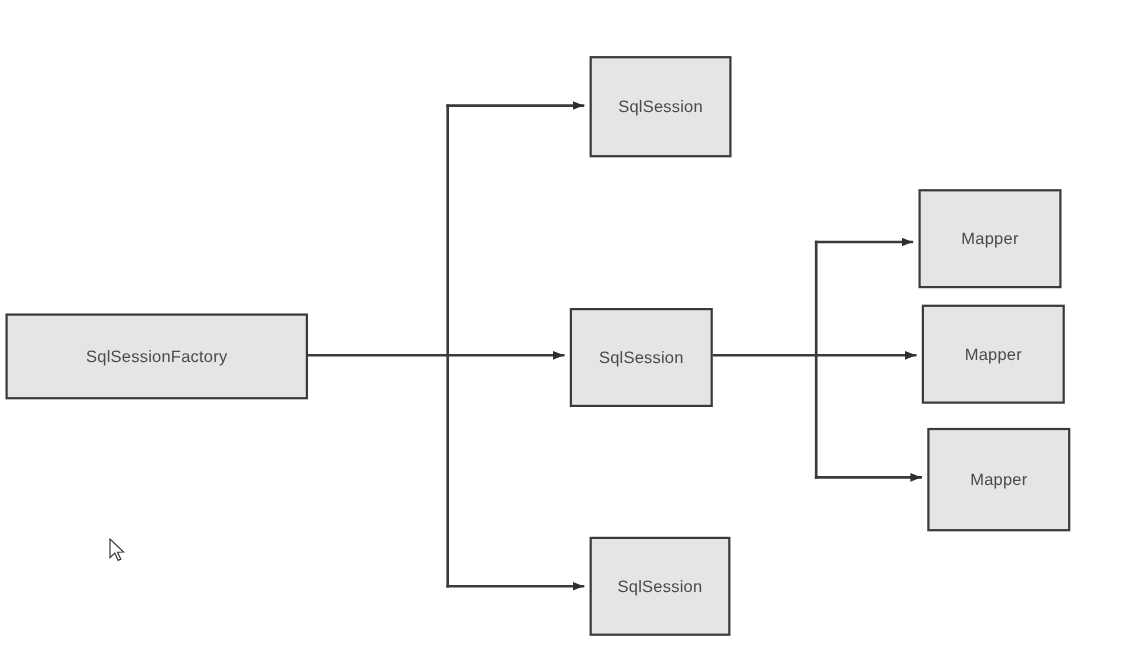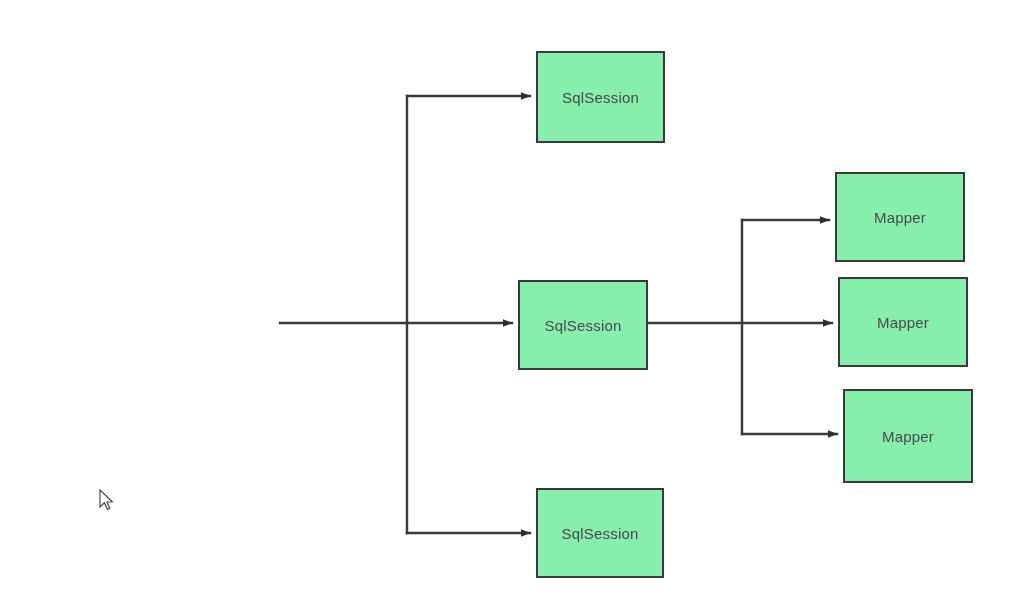--- a/index.html
+++ b/index.html
@@ -22,21 +22,21 @@
   #edges {
     position: absolute;
     left: 0;
     top: 0;
     width: 1028px;
     height: 595px;
   }
   .node {
     position: absolute;
     box-sizing: border-box;
-    background: #86efac;
+    background: #e5e5e5;
     border: 2px solid #3a3a3a;
     display: flex;
     align-items: center;
     justify-content: center;
     color: #4a4a4a;
     font-size: 15px;
     font-family: "Liberation Sans", sans-serif;
     letter-spacing: 0.2px;
     white-space: nowrap;
   }
@@ -80,20 +80,23 @@
       <path d="M742,220 L742,434"></path>
 
       <path d="M742,220 L829,220" marker-end="url(#arrow)"></path>
 
       <path d="M742,323 L832,323" marker-end="url(#arrow)"></path>
 
       <path d="M742,434 L837,434" marker-end="url(#arrow)"></path>
     </g>
   </svg>
 
+  <div class="node" style="left:5px; top:285px; width:275px; height:78px;">
+    <span class="node-label">SqlSessionFactory</span>
+  </div>
 
   <div class="node" style="left:536px; top:51px; width:129px; height:92px;">
     <span class="node-label">SqlSession</span>
   </div>
 
   <div class="node" style="left:518px; top:280px; width:130px; height:90px;">
     <span class="node-label">SqlSession</span>
   </div>
 
   <div class="node" style="left:536px; top:488px; width:128px; height:90px;">

